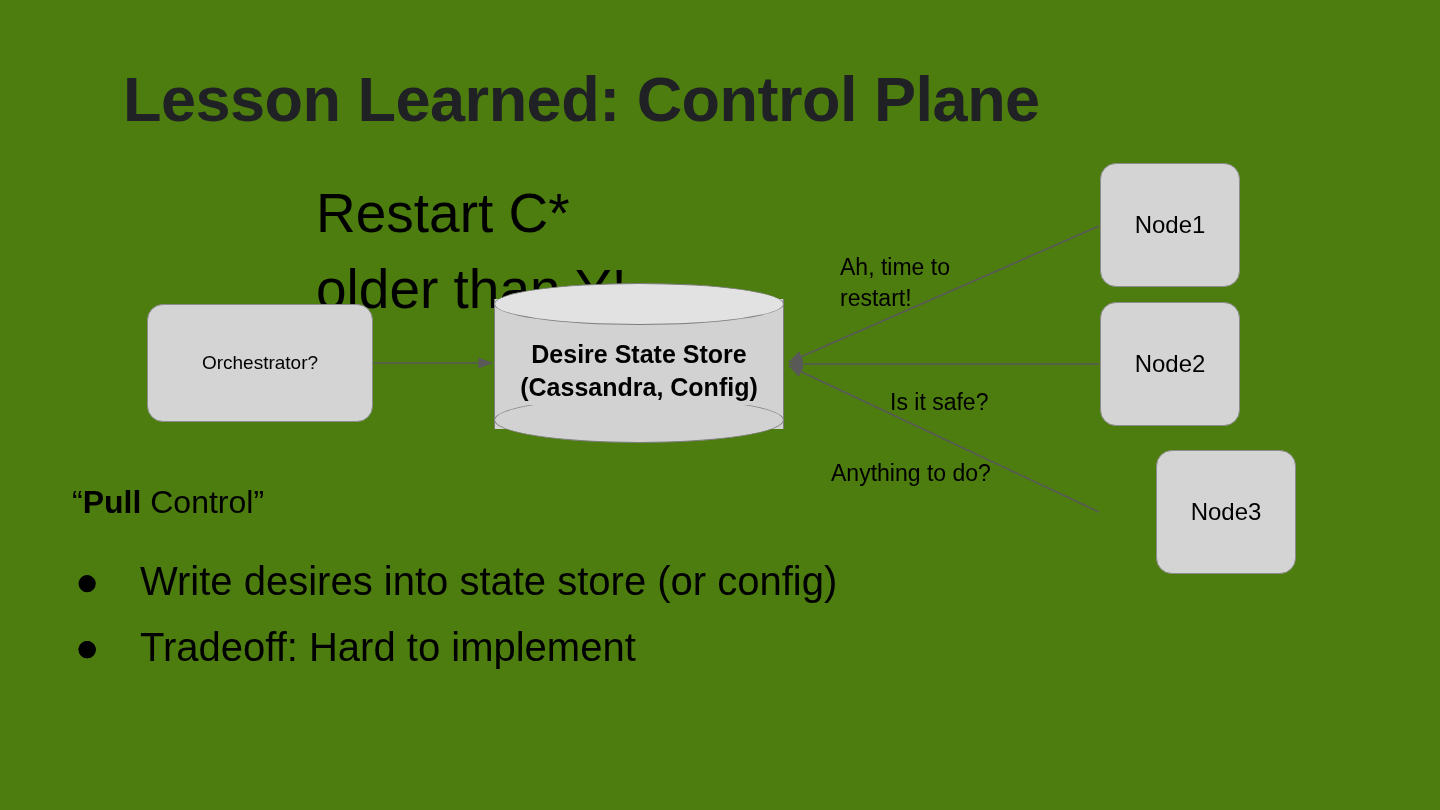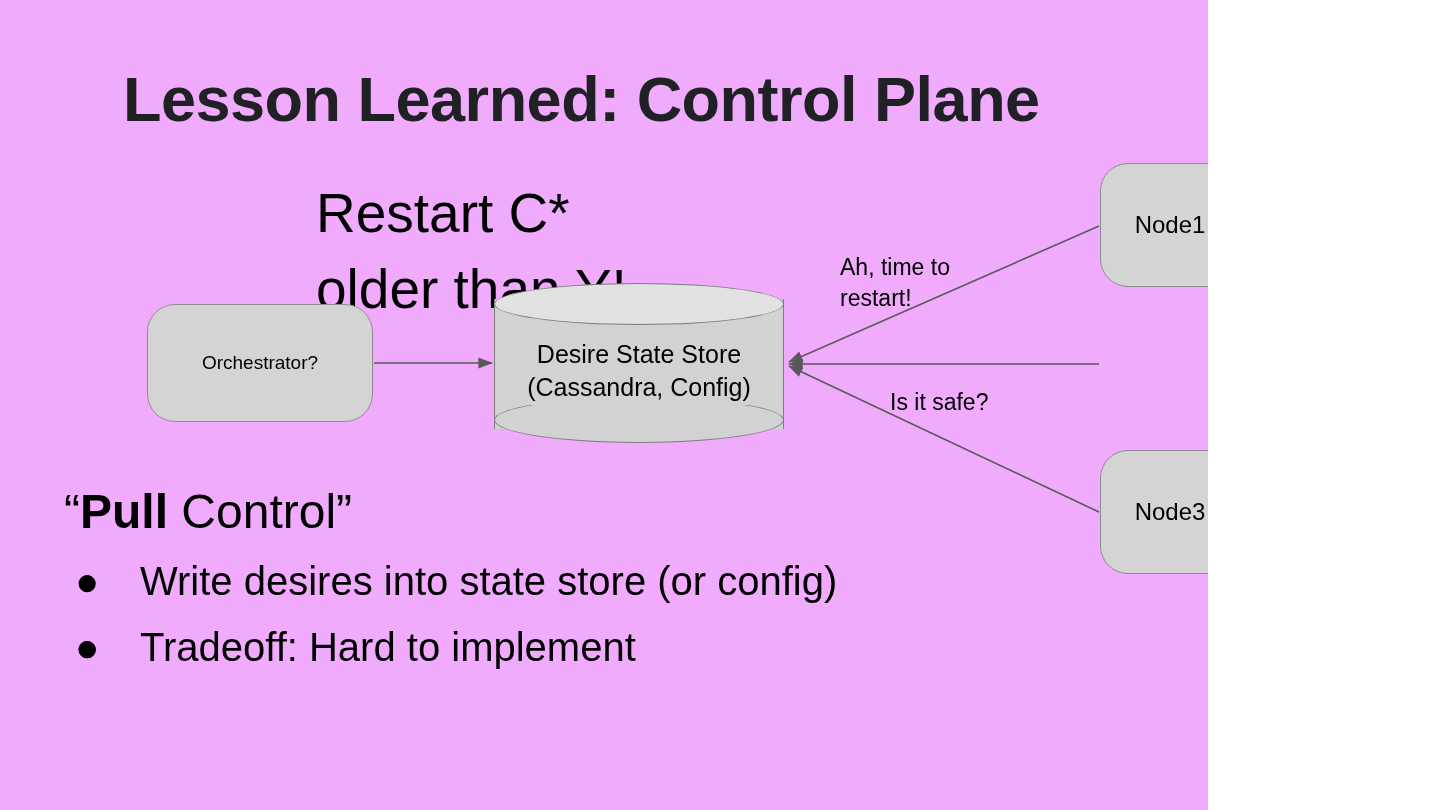--- a/index.html
+++ b/index.html
@@ -6,23 +6,23 @@
     margin: 0;
     padding: 0;
     background: #ffffff;
   }
   body {
     font-family: "Liberation Sans", sans-serif;
     color: #000000;
   }
   #slide {
     position: relative;
-    width: 1208px;
+    width: 1440px;
     height: 810px;
-    background: #f0abfc;
+    background: #4d7c0f;
     overflow: hidden;
   }
 
   
   #slide-title {
     position: absolute;
     left: 123px;
     top: 64px;
     width: 1200px;
     font-size: 63px;
@@ -40,42 +40,42 @@
     top: 0;
     width: 1440px;
     height: 810px;
   }
 
   
   .shape-box {
     position: absolute;
     background: #d4d4d4;
     border: 1.6px solid #8c8c8c;
-    border-radius: 28px;
+    border-radius: 16px;
     display: flex;
     align-items: center;
     justify-content: center;
     box-sizing: border-box;
   }
   .shape-box .shape-label {
     font-size: 19px;
     color: #000000;
     text-align: center;
     line-height: 1.2;
   }
 
   #orchestrator-box {
     left: 147px;
     top: 304px;
     width: 226px;
     height: 118px;
   }
   #node1-box { left: 1100px; top: 163px; width: 140px; height: 124px; }
   #node2-box { left: 1100px; top: 302px; width: 140px; height: 124px; }
-  #node3-box { left: 1100px; top: 450px; width: 140px; height: 124px; }
+  #node3-box { left: 1156px; top: 450px; width: 140px; height: 124px; }
   .node-box .shape-label { font-size: 24px; }
 
   
   #state-store-cylinder {
     position: absolute;
     left: 494px;
     top: 283px;
     width: 290px;
     height: 162px;
   }
@@ -123,20 +123,21 @@
   #state-store-cylinder .cyl-text {
     position: absolute;
     left: 0;
     top: 55px;
     width: 100%;
     text-align: center;
     font-size: 25px;
     line-height: 1.32;
     color: #000000;
     z-index: 5;
+    font-weight: bold;
   }
 
   
   .diagram-text {
     position: absolute;
     color: #000000;
     white-space: pre-line;
   }
   #restart-callout {
     left: 316px;
@@ -160,23 +161,23 @@
   #label-node3 {
     left: 831px;
     top: 458px;
     font-size: 23px;
     line-height: 1.33;
   }
 
   
   #pull-control-heading {
     position: absolute;
-    left: 64px;
+    left: 72px;
     top: 484px;
-    font-size: 48px;
+    font-size: 32px;
     color: #000000;
     white-space: nowrap;
   }
   #pull-control-heading .bold { font-weight: bold; }
 
   #bullet-list {
     position: absolute;
     left: 62px;
     top: 548px;
     width: 1300px;
@@ -237,27 +238,31 @@
     <div class="cyl-top"></div>
     <div class="cyl-text">
       <div>Desire State Store</div>
       <div>(Cassandra, Config)</div>
     </div>
   </div>
 
   <div class="shape-box node-box" id="node1-box">
     <span class="shape-label">Node1</span>
   </div>
+  <div class="shape-box node-box" id="node2-box">
+    <span class="shape-label">Node2</span>
+  </div>
   <div class="shape-box node-box" id="node3-box">
     <span class="shape-label">Node3</span>
   </div>
 
   <div class="diagram-text" id="label-node1">Ah, time to
 restart!</div>
   <div class="diagram-text" id="label-node2">Is it safe?</div>
+  <div class="diagram-text" id="label-node3">Anything to do?</div>
 
   <div id="pull-control-heading">
     <span>“</span><span class="bold">Pull</span><span> Control”</span>
   </div>
 
   <ul id="bullet-list">
     <li>
       <span class="bullet-dot">●</span>
       <span>Write desires into state store (or config)</span>
     </li>

